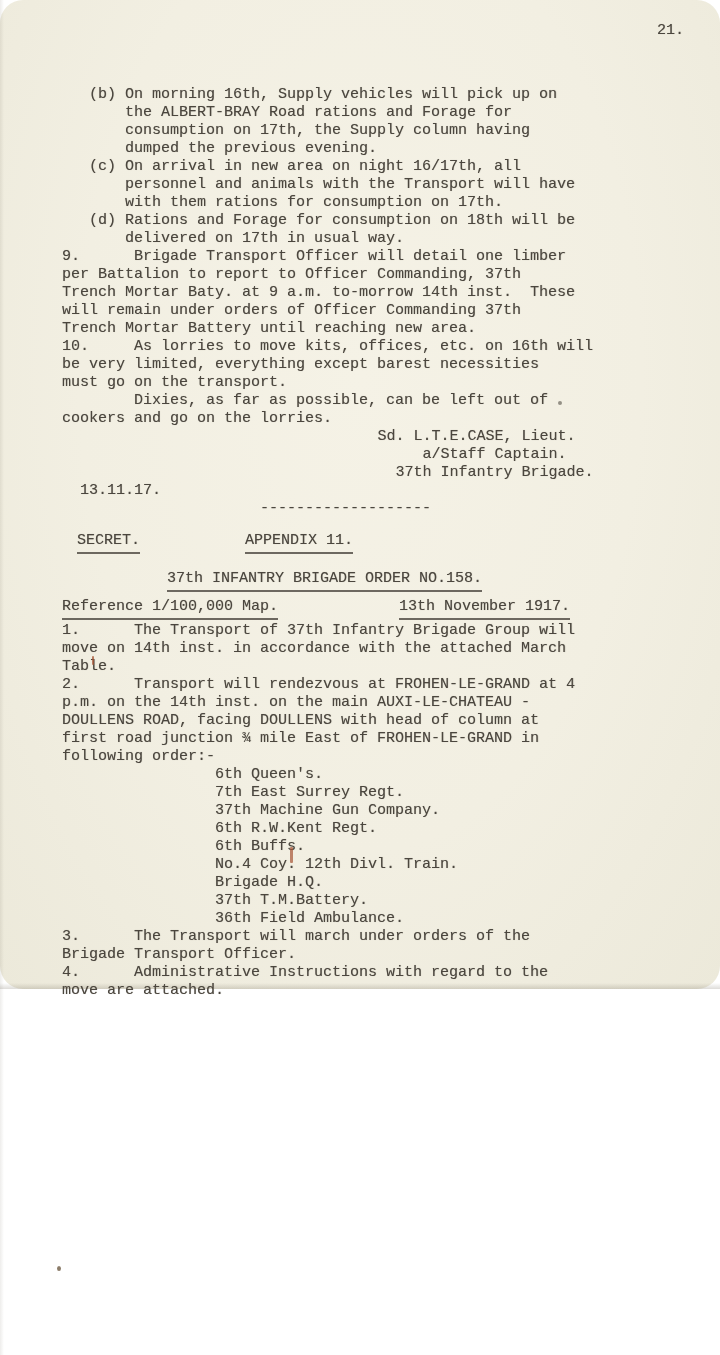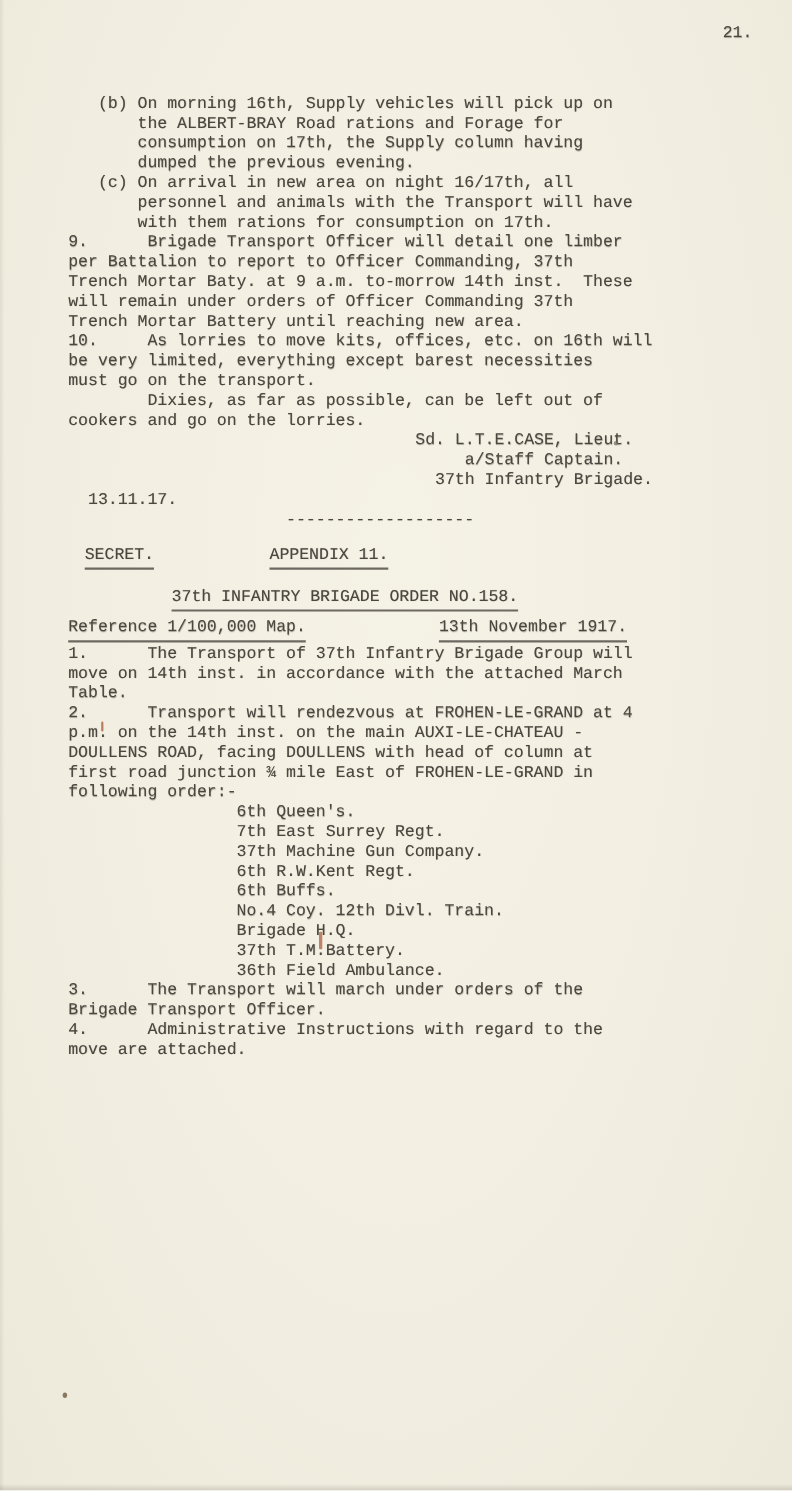--- a/index.html
+++ b/index.html
@@ -2,23 +2,24 @@
 <html><head>
 <meta charset="utf-8">
 <style>
   html,body{margin:0;padding:0;}
   body{
     width:720px;height:1355px;
     font-family:"Liberation Mono","DejaVu Sans Mono",monospace;
     overflow:hidden;
   }
   .paper{
-    position:relative;width:720px;height:1355px;
+    position:relative;width:720px;height:989px;
     background:radial-gradient(ellipse at 50% 38%, #f5f2e6 0%, #f2efe2 55%, #ece9da 100%);
     color:#4b463e;
+    border-radius:23px;
   }
   .content{position:absolute;top:0;left:0;width:720px;padding:86px 0 0 62px;box-sizing:border-box;}
   pre.tblock{
     margin:0;padding:0;
     font-family:inherit;
     font-size:15px;line-height:18px;
     white-space:pre;
     color:#4b463e;
     text-shadow:0.3px 0.4px 0.7px rgba(74,70,63,0.45);
   }
@@ -39,21 +40,21 @@
     white-space:pre;
     border-bottom:2px solid rgba(75,70,62,0.8);
     padding-bottom:2px;
     text-shadow:0.3px 0.4px 0.7px rgba(74,70,63,0.45);
   }
   .hl1{margin-top:14px;}
   .hl2{margin-top:14px;}
   .hl3{margin-top:4px;}
   .pos-secret{left:15px;}
   .pos-appendix{left:183px;}
-  .pos-title{left:94px;}
+  .pos-title{left:105px;}
   .pos-ref{left:0px;}
   .pos-hdate{left:337px;}
   
   .artifact{position:absolute;pointer-events:none;}
   .red-mark-1{left:92px;top:656px;width:2px;height:9px;background:#a65434;opacity:.75;border-radius:1px;}
   .red-mark-2{left:290px;top:847px;width:3px;height:16px;background:#a65434;opacity:.7;border-radius:1px;}
   .stray-dot-1{left:57px;top:1266px;width:4px;height:5px;background:#6e5b44;opacity:.8;border-radius:50%;}
   .stray-dot-2{left:558px;top:401px;width:4px;height:4px;background:#6b665c;opacity:.7;border-radius:50%;}
   .bottom-edge{left:0;bottom:0;width:720px;height:6px;
     background:linear-gradient(to top, rgba(88,80,64,0.20), rgba(88,80,64,0));}
@@ -69,20 +70,22 @@
 
   <div class="content">
 
     <pre class="tblock">   (b) On morning 16th, Supply vehicles will pick up on
        the ALBERT-BRAY Road rations and Forage for
        consumption on 17th, the Supply column having
        dumped the previous evening.</pre>
     <pre class="tblock m24">   (c) On arrival in new area on night 16/17th, all
        personnel and animals with the Transport will have
        with them rations for consumption on 17th.</pre>
+    <pre class="tblock m18">   (d) Rations and Forage for consumption on 18th will be
+       delivered on 17th in usual way.</pre>
 
     <pre class="tblock m23">9.      Brigade Transport Officer will detail one limber
 per Battalion to report to Officer Commanding, 37th
 Trench Mortar Baty. at 9 a.m. to-morrow 14th inst.  These
 will remain under orders of Officer Commanding 37th
 Trench Mortar Battery until reaching new area.</pre>
     <pre class="tblock m18">10.     As lorries to move kits, offices, etc. on 16th will
 be very limited, everything except barest necessities
 must go on the transport.
         Dixies, as far as possible, can be left out of

